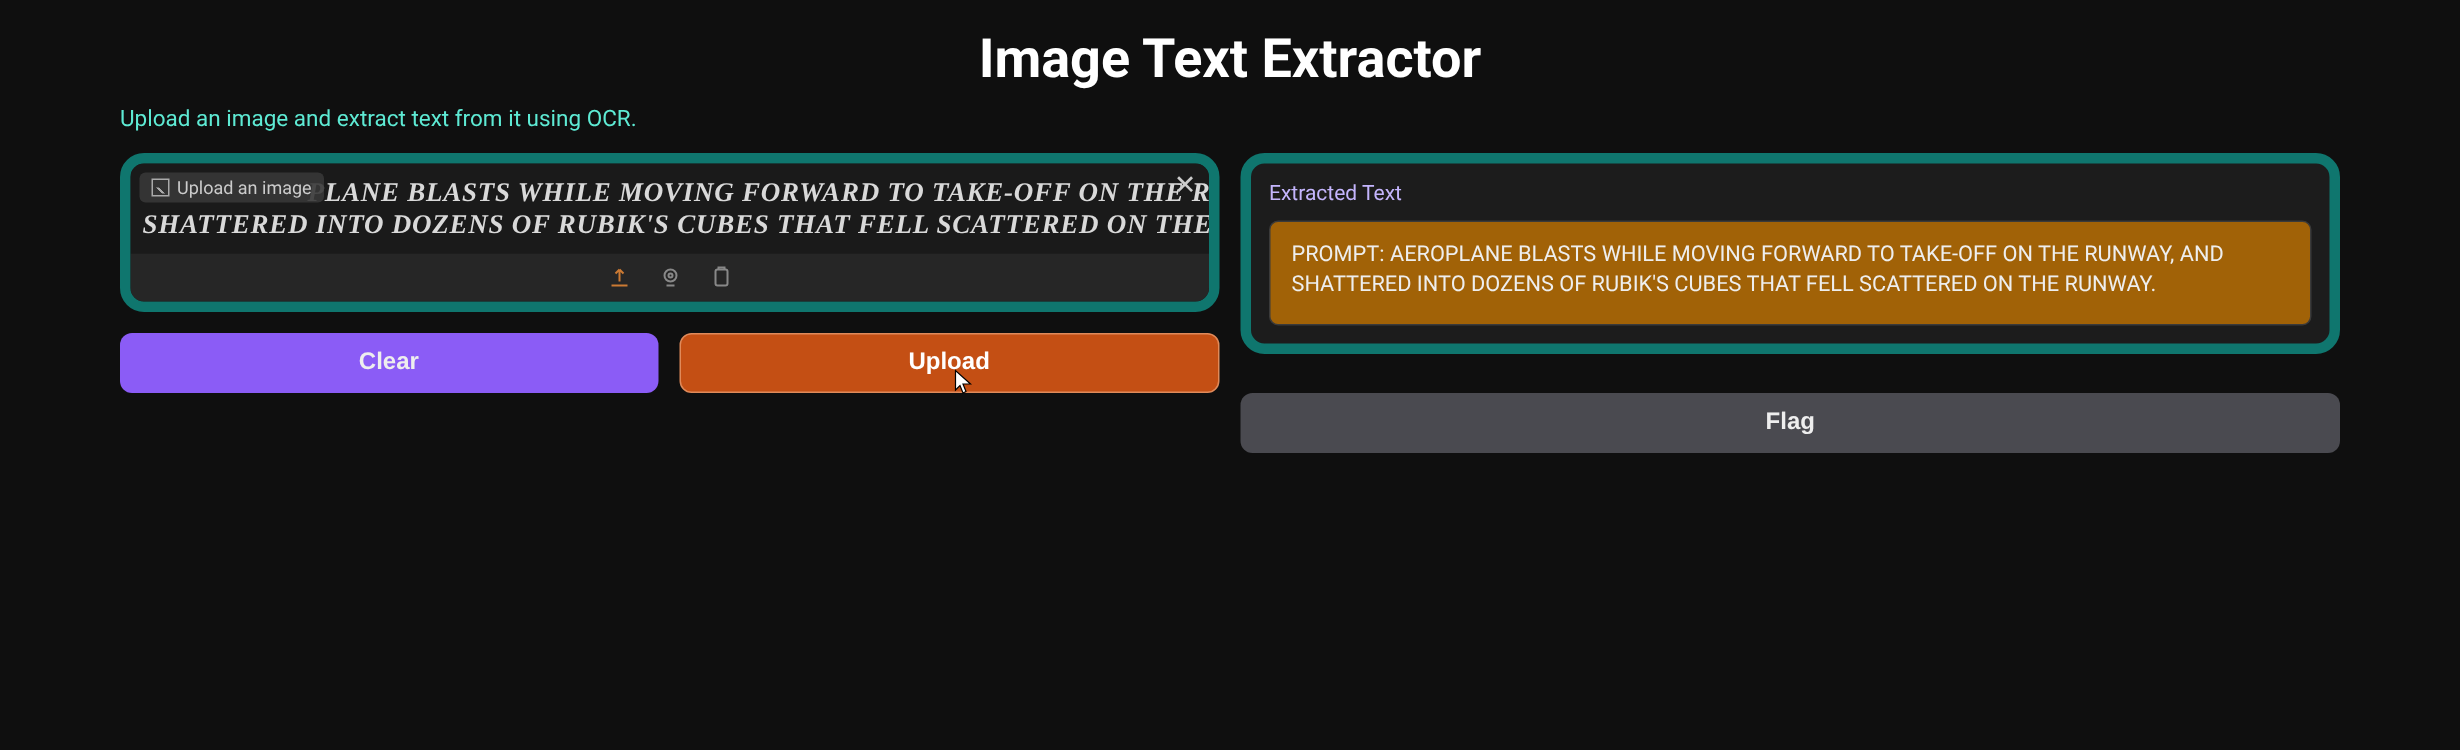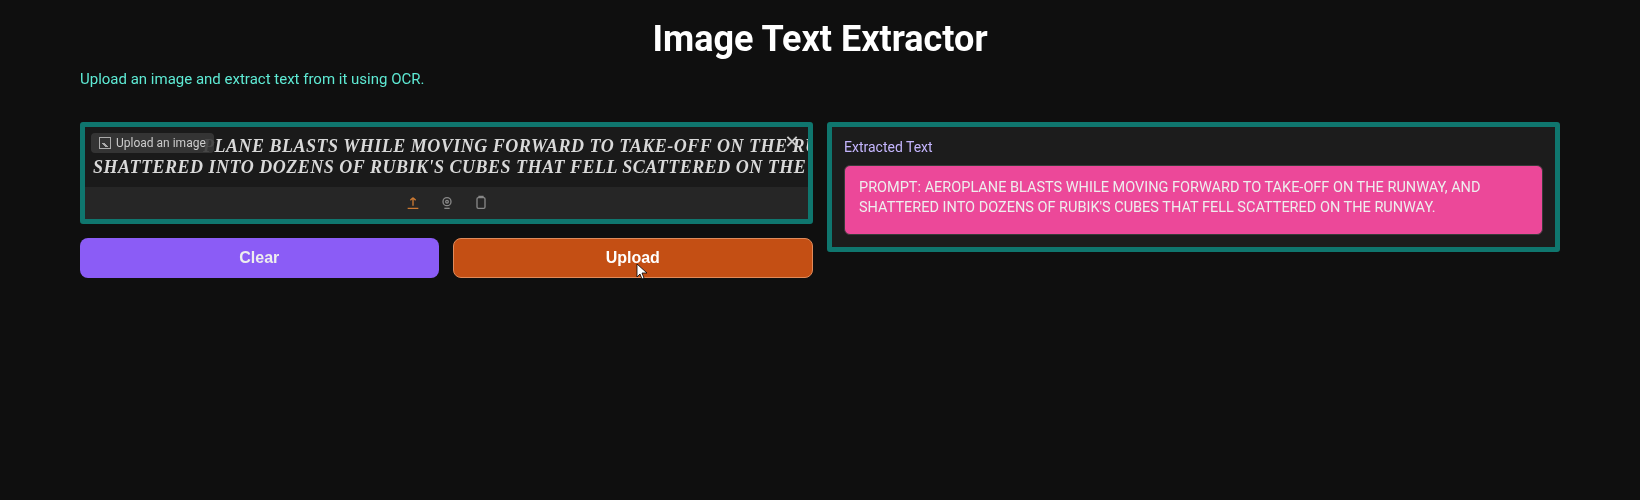--- a/index.html
+++ b/index.html
@@ -31,24 +31,23 @@
   .columns {
     display: flex;
     gap: 14px;
   }
   .col {
     flex: 1;
     min-width: 0;
   }
   .panel {
     background: #1c1c1c;
-    border: 5px solid #0f766e;
-    border-radius: 3px;
-    position: relative;
-    margin-top: 20px;
+    border: 7px solid #0f766e;
+    border-radius: 16px;
+    position: relative;
   }
   .upload-panel {
     padding: 0;
     overflow: hidden;
   }
   .upload-header {
     position: absolute;
     top: 6px;
     left: 6px;
     background: rgba(55,55,55,0.9);
@@ -152,21 +151,21 @@
   }
   .output-panel {
     padding: 12px;
   }
   .output-label {
     font-size: 14px;
     color: #c4b5fd;
     margin-bottom: 10px;
   }
   .output-box {
-    background: #ec4899;
+    background: #a16207;
     border: 1px solid #3a3a3a;
     border-radius: 6px;
     padding: 12px 14px;
     min-height: 70px;
     font-size: 14.5px;
     line-height: 1.35;
     color: #eee;
   }
   .flag-btn {
     margin-top: 26px;
@@ -252,14 +251,15 @@
         </span>
       </button>
     </div>
   </div>
 
   <div class="col">
     <div class="panel output-panel">
       <div class="output-label">Extracted Text</div>
       <div class="output-box">PROMPT: AEROPLANE BLASTS WHILE MOVING FORWARD TO TAKE-OFF ON THE RUNWAY, AND SHATTERED INTO DOZENS OF RUBIK'S CUBES THAT FELL SCATTERED ON THE RUNWAY.</div>
     </div>
+    <button class="flag-btn">Flag</button>
   </div>
 </div>
 
 </body></html>

